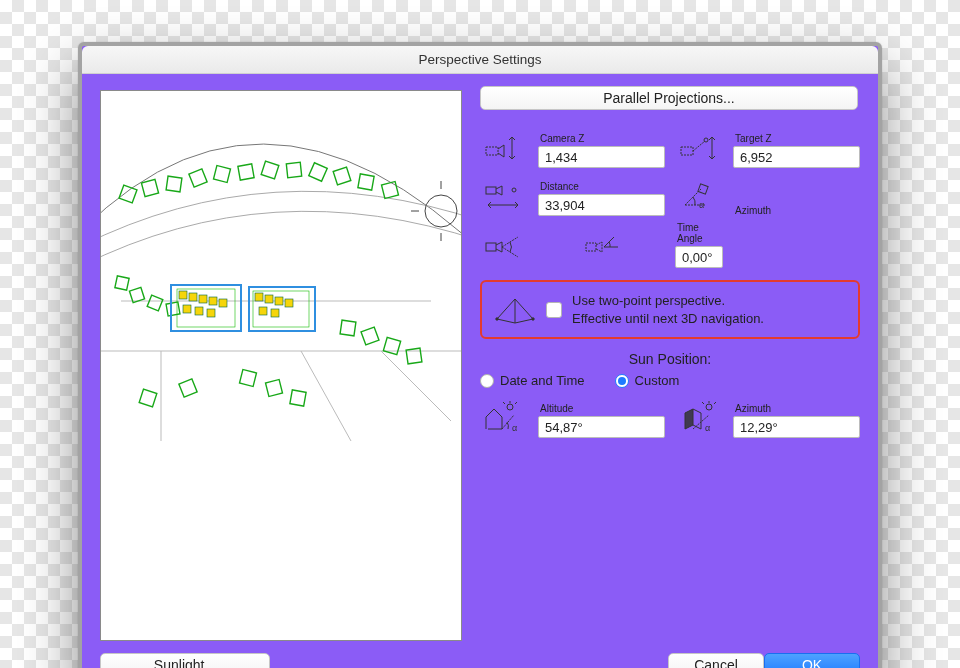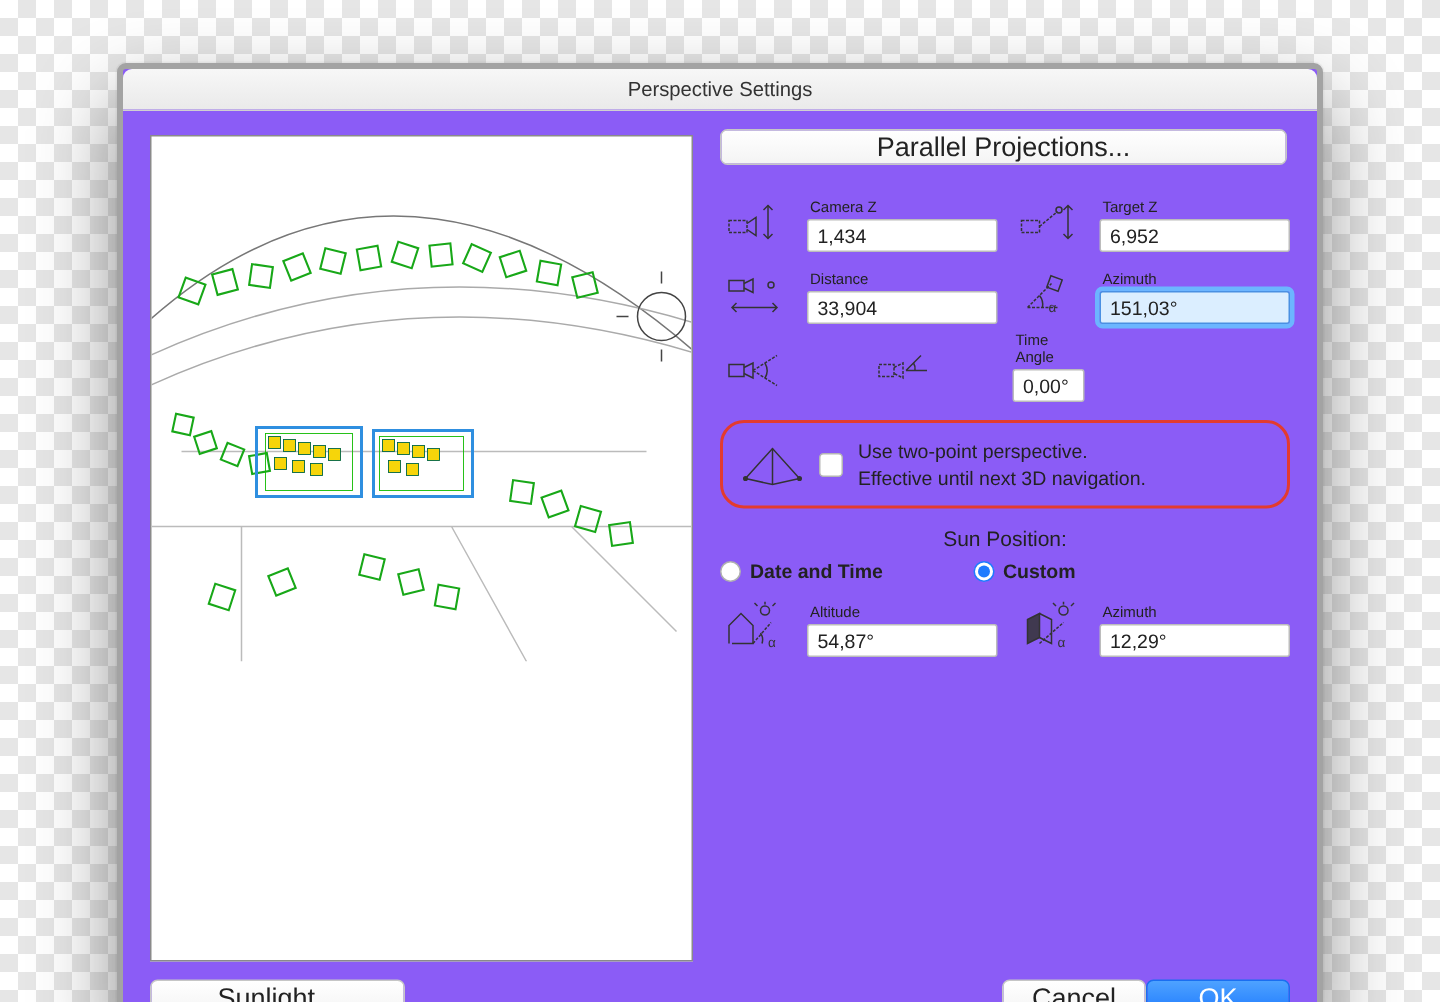--- a/index.html
+++ b/index.html
@@ -26,48 +26,48 @@
     border-top-left-radius: 6px; border-top-right-radius: 6px;
   }
   .body { display: flex; height: calc(100% - 28px); }
   .left { width: 388px; padding: 16px 8px 12px 18px; display:flex; flex-direction:column; }
   .left .preview {
     flex: 1; border: 1px solid #8a8a8a; background:#fff; position:relative; overflow:hidden;
   }
   .left .preview svg { position:absolute; inset:0; }
   .left .sunlight { margin-top: 12px; display:flex; }
   .btn, .btn-primary {
-    height: 24px; padding: 0 18px; border-radius: 5px; font-size: 18px; cursor: pointer;
+    height: 24px; padding: 0 18px; border-radius: 5px; font-size: 14px; cursor: pointer;
     border: 1px solid #c6c6c6; background: linear-gradient(#ffffff,#f4f4f4); color:#222;
   }
   .btn-primary { background: linear-gradient(#4ea2ff,#1f7bff); border-color:#1a6ef0; color:#fff; }
   .btn-wide { width: 378px; }
   .right { flex:1; padding: 12px 18px 12px 10px; display:flex; flex-direction:column; }
   .parallel-row { margin-bottom: 12px; }
   .grid {
     display:grid; grid-template-columns: 48px 1fr 48px 1fr; column-gap: 10px; row-gap: 6px;
     padding: 4px 0 10px 0; align-items:end;
   }
   .field { display:flex; flex-direction:column; gap:2px; }
   .field label { font-size: 10px; color:#222; margin-left:2px; }
   .macinput {
     height: 22px; border: 1px solid #bcbcbc; background:#fff; border-radius: 2px; padding: 0 6px;
     font-size: 13px; color:#222; width:100%;
   }
   .macinput.focused { outline: 3px solid #6cb5ff; border-color:#4a90e2; background:#dbeeff; }
   .icon-cell { display:flex; align-items:center; justify-content:center; height:42px; }
   .icon-cell svg, .icon-cell .glyph { width:40px; height:32px; }
   .twopoint {
-    margin: 2px 0 12px 0; border: 2px solid #e33b2e; border-radius: 16px;
+    margin: 2px 0 12px 0; border: 2px solid #e33b2e; border-radius: 6px;
     padding: 10px 10px 10px 12px; display:flex; align-items:center; gap:10px;
   }
   .maccheck { width:16px; height:16px; border:1px solid #b5b5b5; border-radius:3px; background:#fff; cursor:pointer; flex-shrink:0;}
   .twopoint .tp-text { line-height:1.35; }
   .sun-title { font-size:14px; margin-bottom:6px;text-align:center; }
-  .radio-row { display:flex; gap:60px; align-items:center; margin-bottom:8px;font-weight:bold; }
+  .radio-row { display:flex; gap:30px; align-items:center; margin-bottom:8px; }
   .macradio { display:flex; align-items:center; gap:6px; cursor:pointer; }
   .macradio .dot { width:14px; height:14px; border-radius:50%; border:1px solid #b0b0b0; background:#fff; display:flex; align-items:center; justify-content:center; }
   .macradio .dot.on { border-color:#1f7bff; }
   .macradio .dot.on::after { content:""; width:8px; height:8px; border-radius:50%; background:#1f7bff; }
   .sun-grid { display:grid; grid-template-columns: 48px 1fr 48px 1fr; column-gap:10px; align-items:end; }
   .footer { margin-top:auto; display:flex; justify-content:flex-end; padding-top:12px; }
 </style>
 </head>
 <body>
 
@@ -210,21 +210,20 @@
               <g stroke="#333" stroke-width="1" fill="none">
                 <path d="M6 26 L26 26 M6 26 L22 10" stroke-dasharray="2,1"></path>
                 <rect x="20" y="6" width="8" height="8" transform="rotate(20 24 10)"></rect>
                 <path d="M16 26 A10 10 0 0 0 14 18"></path>
                 <text x="20" y="29" font-size="9" fill="#333" stroke="none">α</text>
               </g>
             </svg>
         </div>
         <div class="field">
             <label>Azimuth</label>
-          <input class="macinput focused" value="151,03°" style="">
         </div>
 
         <div class="icon-cell">
           <svg viewBox="0 0 40 32">
               <g stroke="#333" stroke-width="1" fill="none">
                 <rect x="2" y="12" width="10" height="8"></rect>
                 <path d="M12 14 L18 11 L18 21 L12 18"></path>
                 <path d="M18 16 L34 6 M18 16 L34 26" stroke-dasharray="2,1"></path>
                 <path d="M26 11 A10 10 0 0 1 26 21"></path>
               </g>

